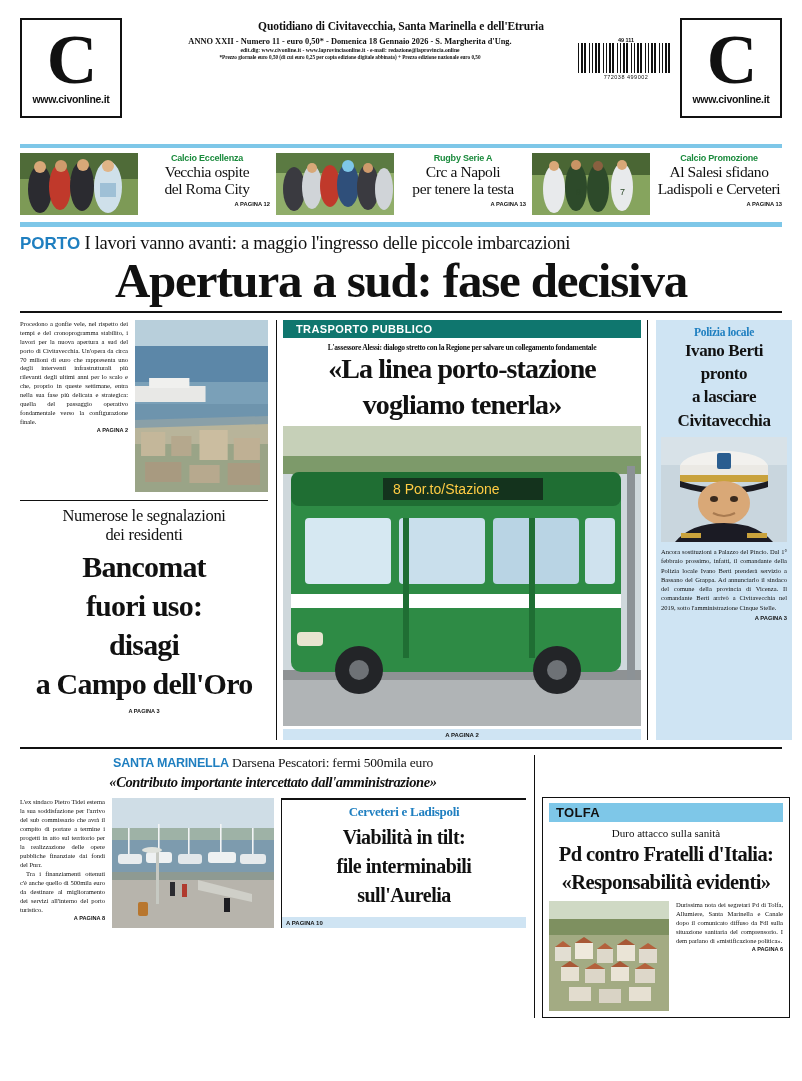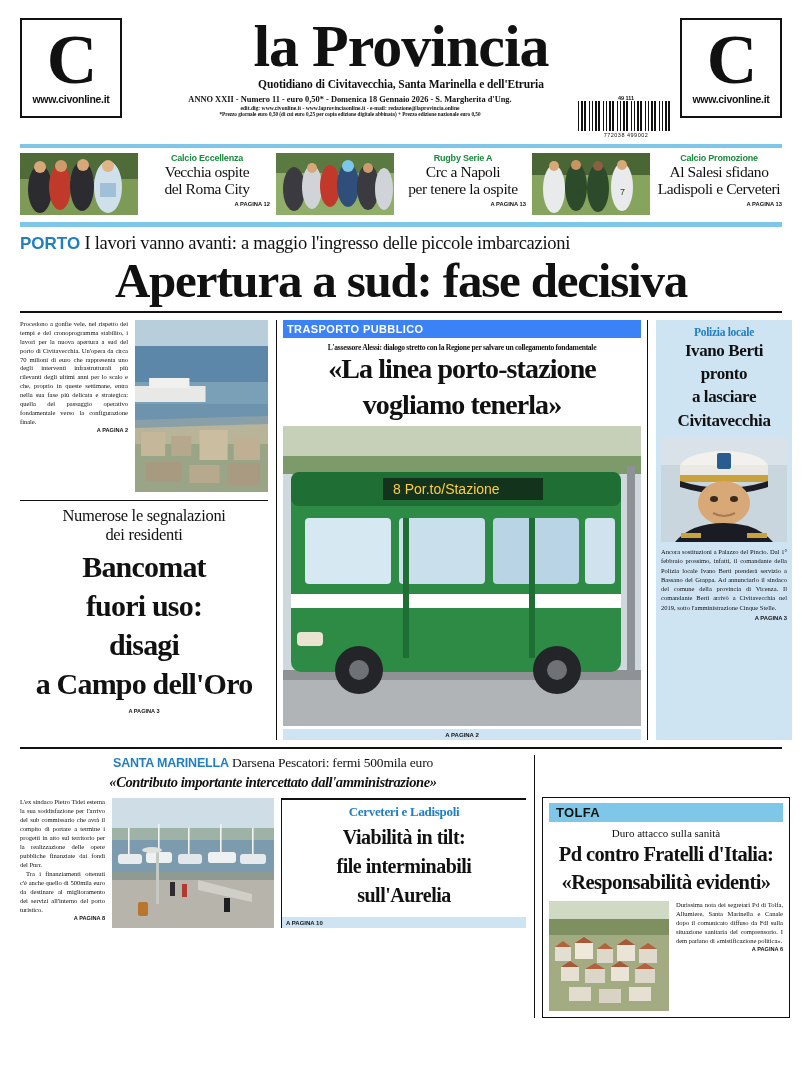--- a/index.html
+++ b/index.html
@@ -105,23 +105,23 @@
   }
   .sub-head {
     font-family: "Liberation Serif", serif; font-weight: bold;
     font-size: 30px; line-height: 1.1; text-align: center;
     letter-spacing: -0.8px; margin-top: 6px;
   }
   .sub-page { font-family: "Liberation Sans", sans-serif; font-weight: bold; font-size: 5.6px; text-align: center; margin-top: 8px; }
 
   
   .label-bar {
-    background: #3b82f6; color: #fff;
+    background: #0f766e; color: #fff;
     font-family: "Liberation Sans", sans-serif; font-weight: bold;
-    font-size: 11px; letter-spacing: 0.4px; padding: 3px 4px;
+    font-size: 11px; letter-spacing: 0.4px; padding: 3px 13px;
   }
   .c-kicker {
     font-family: "Liberation Serif", serif; font-weight: bold;
     font-size: 7.6px; text-align: center; margin: 5px 0 2px 0; letter-spacing: -0.3px;
   }
   .c-head {
     font-family: "Liberation Serif", serif; font-weight: bold;
     font-size: 28px; line-height: 1.08; text-align: center;
     letter-spacing: -0.9px; margin-bottom: 6px;
   }
@@ -209,21 +209,20 @@
 <div class="page">
 
   <div class="masthead">
 
     <div class="logo-box">
       <div class="logo-c">C</div>
       <div class="logo-url">www.civonline.it</div>
     </div>
 
     <div class="mast-center">
-      <div class="mast-title">la Provincia</div>
       <div class="mast-sub">Quotidiano di Civitavecchia, Santa Marinella e dell'Etruria</div>
       <div class="mast-meta-row">
         <div class="mast-meta">
           <div class="meta-1">ANNO XXII - Numero 11 - euro 0,50* - Domenica 18 Gennaio 2026 - S. Margherita d'Ung.</div>
           <div class="meta-2">edit.dig: www.civonline.it - www.laprovinciaonline.it - e-mail: redazione@laprovincia.online</div>
           <div class="meta-3">*Prezzo giornale euro 0,50 (di cui euro 0,25 per copia edizione digitale abbinata) + Prezzo edizione nazionale euro 0,50</div>
         </div>
         <div class="barcode-wrap">
           <div class="isbn-num">49 111</div>
           <div class="barcode"></div>
@@ -280,21 +279,21 @@
           <ellipse cx="92" cy="34" rx="11" ry="23" fill="#3a3a40"></ellipse>
           <ellipse cx="108" cy="36" rx="9" ry="21" fill="#d0d4d8"></ellipse>
           <circle cx="72" cy="13" r="6" fill="#7ec7e8"></circle>
           <circle cx="36" cy="15" r="5" fill="#d8a878"></circle>
           <circle cx="92" cy="15" r="5" fill="#cf9b6c"></circle>
         </svg>
       </div>
       <div class="sport-text">
         <div class="sport-kicker">Rugby Serie A</div>
         <div class="sport-head">Crc a Napoli</div>
-        <div class="sport-head">per tenere la ospite</div>
+        <div class="sport-head">per tenere la testa</div>
         <div class="sport-page">A PAGINA 13</div>
       </div>
     </div>
 
     <div class="sport-item">
       <div class="sport-photo">
         <svg class="ph" viewBox="0 0 118 62" preserveAspectRatio="none">
           <rect width="118" height="62" fill="#7e9c58"></rect>
           <rect width="118" height="22" fill="#4a6634"></rect>
           <rect y="22" width="118" height="40" fill="#86a45e"></rect>

